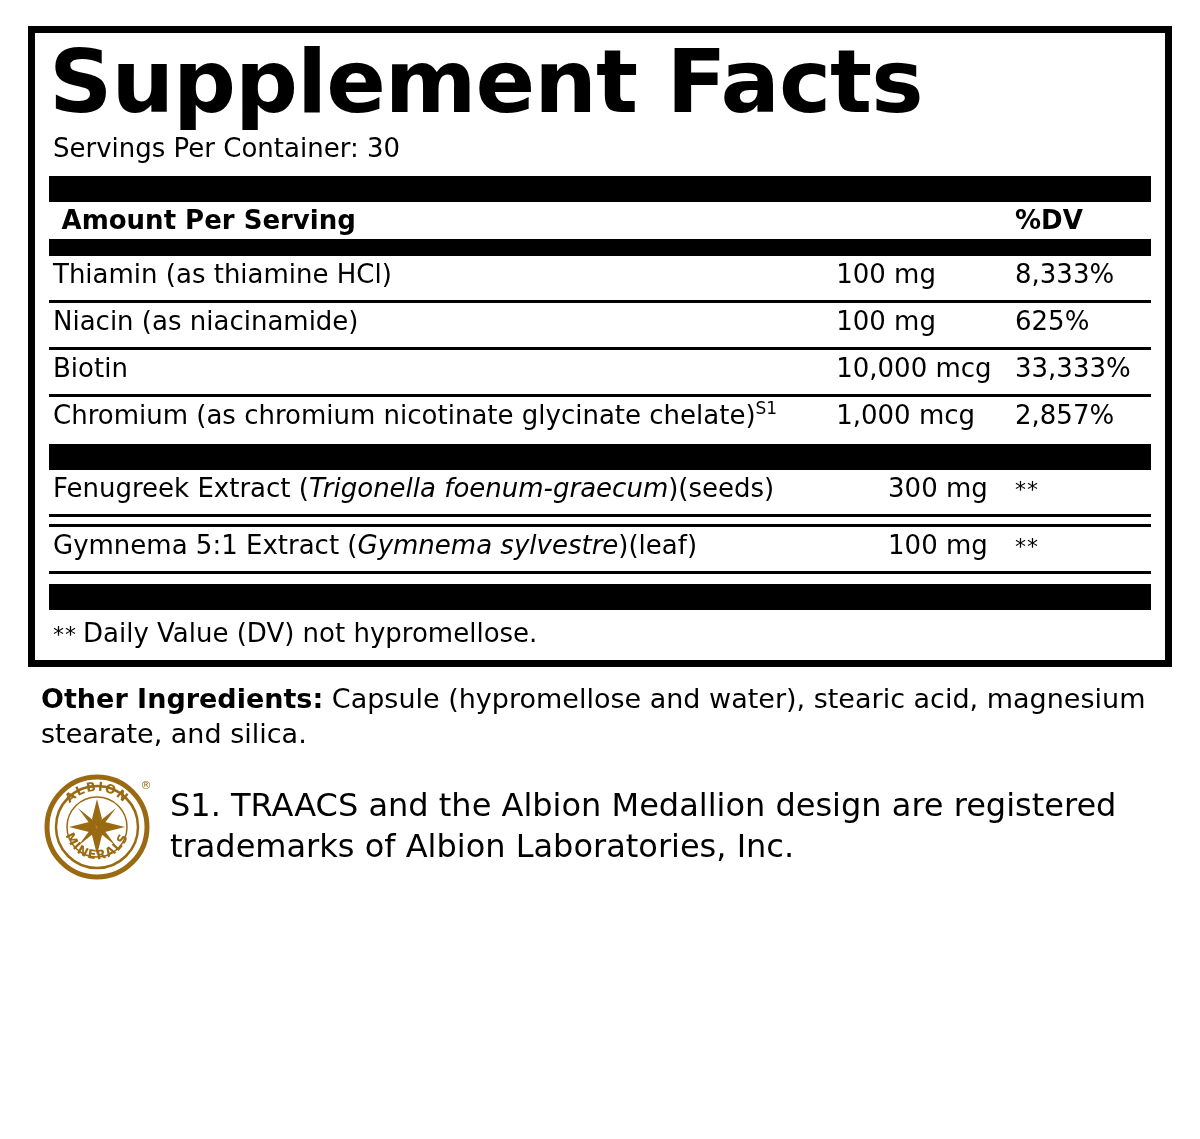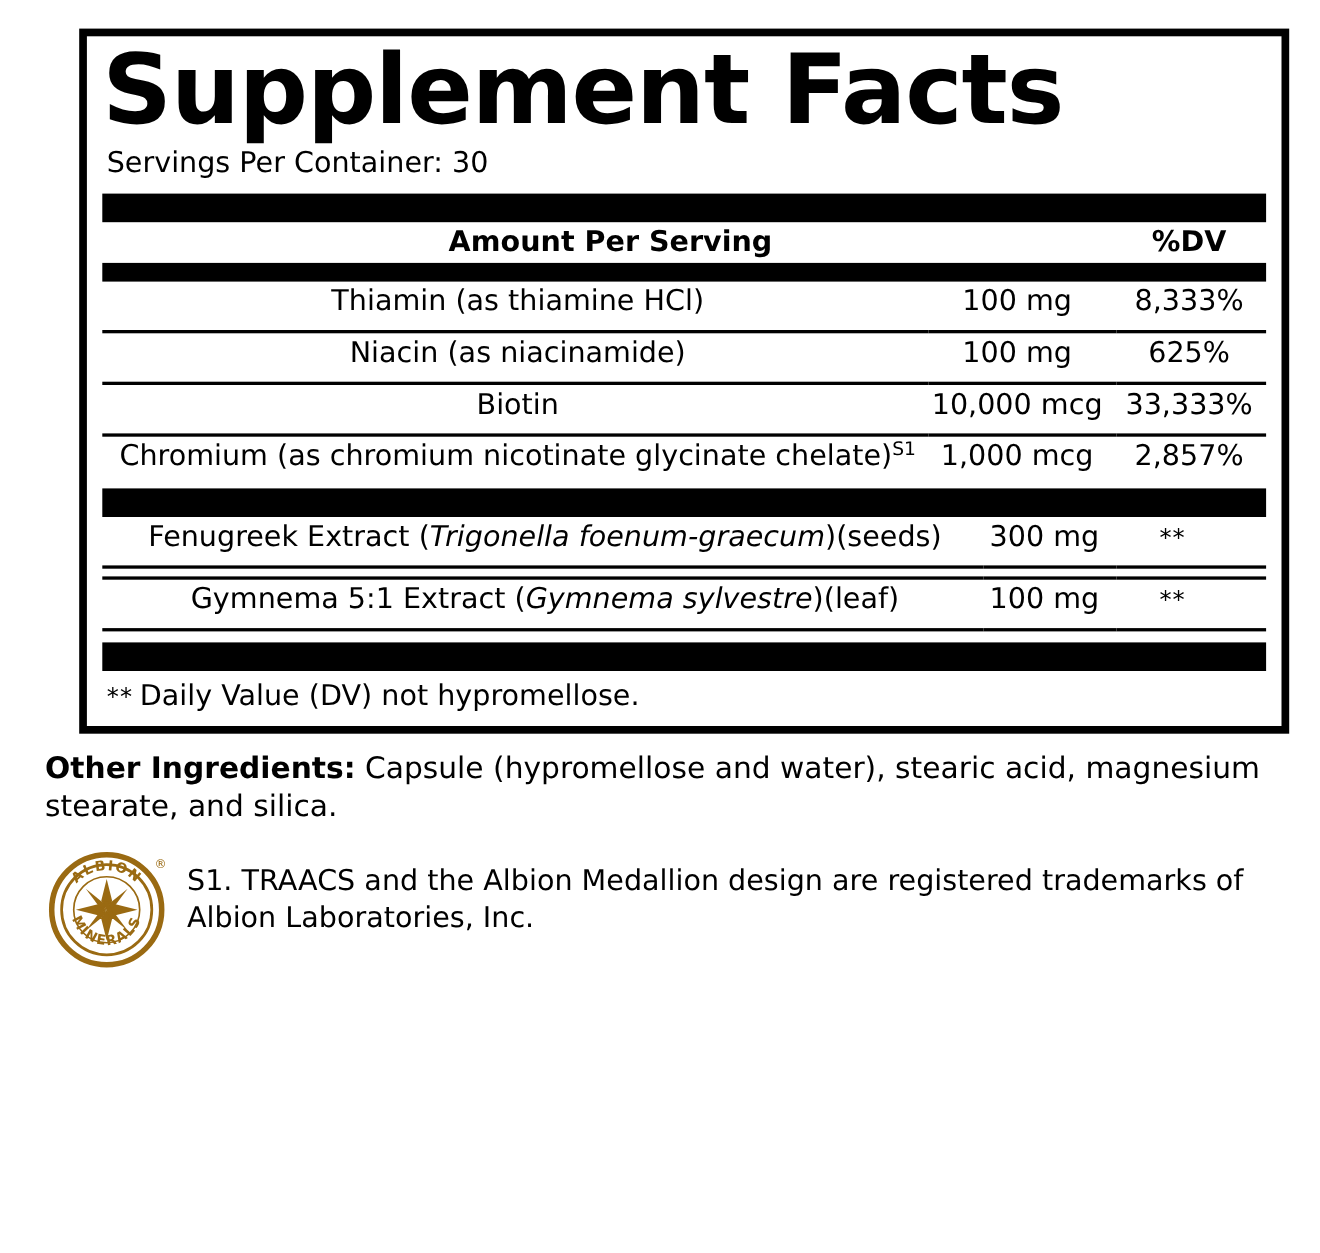--- a/index.html
+++ b/index.html
@@ -21,21 +21,20 @@
     height: 1139px;
     box-sizing: border-box;
     padding: 26px 28px 0 28px;
   }
 
   
   .panel {
     border: 7px solid #000;
     box-sizing: border-box;
     padding: 4px 14px 10px 14px;
-    margin-left: 44px;
   }
   .sf-title {
     font-family: "DejaVu Sans", "Liberation Sans", sans-serif;
     font-weight: bold;
     font-size: 88px;
     line-height: 0.98;
     letter-spacing: -1px;
     white-space: nowrap;
     margin: 2px 0 6px 0;
   }
@@ -58,23 +57,23 @@
 
   table.facts {
     width: 100%;
     border-collapse: collapse;
     font-size: 26px;
   }
   table.facts td {
     padding: 3px 0 4px 0;
     vertical-align: bottom;
   }
-  .col-name { text-align: center; padding-left: 4px !important; }
-  .col-amt  { text-align: center; white-space: nowrap; padding-right: 10px !important; }
-  .col-dv   { text-align: center; white-space: nowrap; width: 132px; padding-right: 4px !important; }
+  .col-name { text-align: left; padding-left: 4px !important; }
+  .col-amt  { text-align: left; white-space: nowrap; padding-right: 10px !important; }
+  .col-dv   { text-align: left; white-space: nowrap; width: 132px; padding-right: 4px !important; }
   .hdr td {
     font-weight: bold;
     font-size: 26px;
     padding-bottom: 6px;
   }
   .hdr .col-amt { padding-right: 10px !important; }
   .row-sep td {
     border-bottom: 3px solid #000;
     padding: 0;
     height: 0;
@@ -110,21 +109,21 @@
     align-items: flex-start;
     margin: 22px 0 0 10px;
   }
   .albion-seal {
     width: 118px;
     height: 108px;
     flex: 0 0 auto;
     position: relative;
   }
   .albion-note {
-    font-size: 26px;
+    font-size: 32px;
     line-height: 1.3;
     padding-left: 14px;
     padding-top: 12px;
   }
 </style>
 </head>
 <body>
 
 <div class="page">
 

